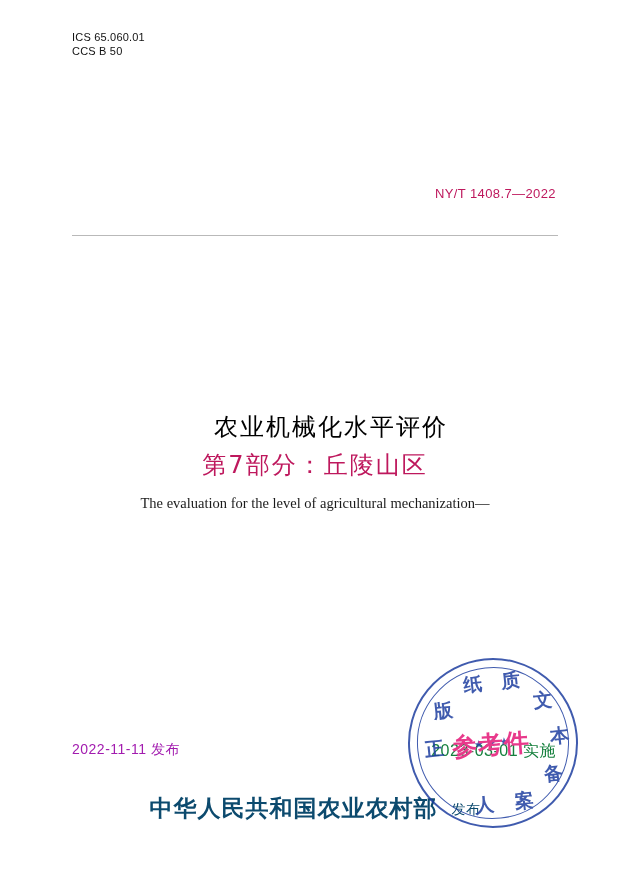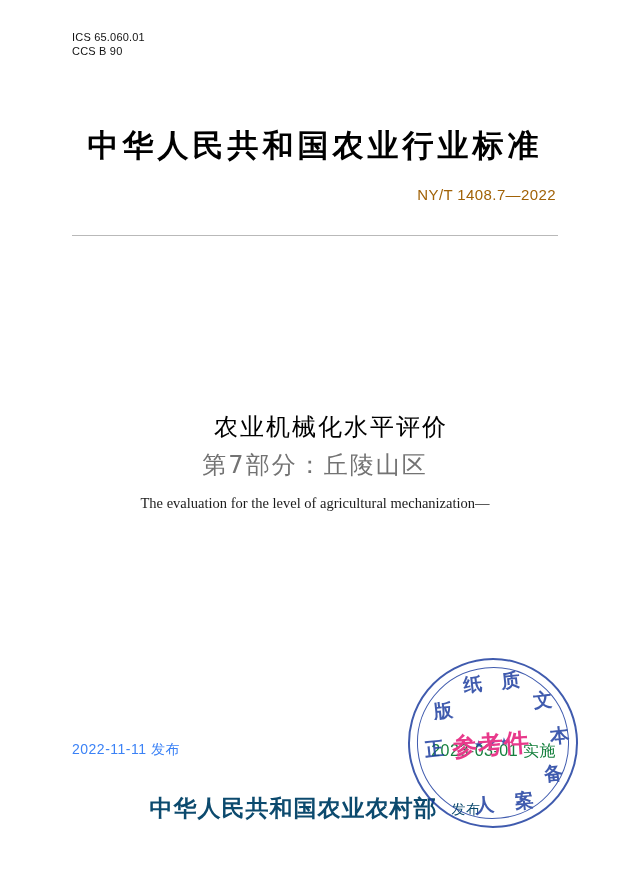--- a/index.html
+++ b/index.html
@@ -58,23 +58,23 @@
     font-weight: bold;
     font-size: 31px;
     letter-spacing: 4px;
     color: #000;
   }
 
   .std-number {
     position: absolute;
     right: 74px;
     top: 186px;
-    font-size: 15px;
+    font-size: 13px;
     letter-spacing: 0.4px;
-    color: #a16207;
+    color: #be185d;
   }
 
   .rule {
     position: absolute;
     left: 72px;
     right: 72px;
     top: 235px;
     height: 1px;
     background: #b9b9b9;
   }
@@ -93,38 +93,38 @@
     letter-spacing: 2px;
     line-height: 38px;
     color: #000;
     padding-left: 32px;
   }
   .title-cn-2 {
     font-family: "DejaVu Sans", sans-serif;
     font-size: 24px;
     letter-spacing: 2px;
     line-height: 38px;
-    color: #737373;
+    color: #be185d;
   }
   .title-en {
     margin-top: 8px;
     font-family: "Liberation Serif", serif;
     font-size: 14.5px;
     line-height: 22px;
     color: #1a1a1a;
   }
 
   
   .date-left {
     position: absolute;
     left: 72px;
     top: 741px;
     font-size: 14px;
     letter-spacing: 0.5px;
-    color: #3b82f6;
+    color: #a21caf;
   }
   .date-right {
     position: absolute;
     right: 74px;
     top: 741px;
     font-size: 16px;
     letter-spacing: 0.5px;
     color: #15803d;
     text-align: right;
   }
@@ -200,25 +200,24 @@
     transform: rotate(-4deg);
   }
 </style>
 </head>
 <body>
 
 <div class="page">
 
   <div class="codes">
     <div>ICS 65.060.01</div>
-    <div>CCS B 90</div>
-  </div>
-
-
-  <div class="doc-header">中华人民共和国农业行业标准</div>
+    <div>CCS B 50</div>
+  </div>
+
+
 
   <div class="std-number">NY/T 1408.7—2022</div>
 
   <div class="rule"></div>
 
   <div class="title-block">
     <div class="title-cn-1">农业机械化水平评价</div>
     <div class="title-cn-2">第7部分：丘陵山区</div>
     <div class="title-en">
       <div>The evaluation for the level of agricultural mechanization—</div>

